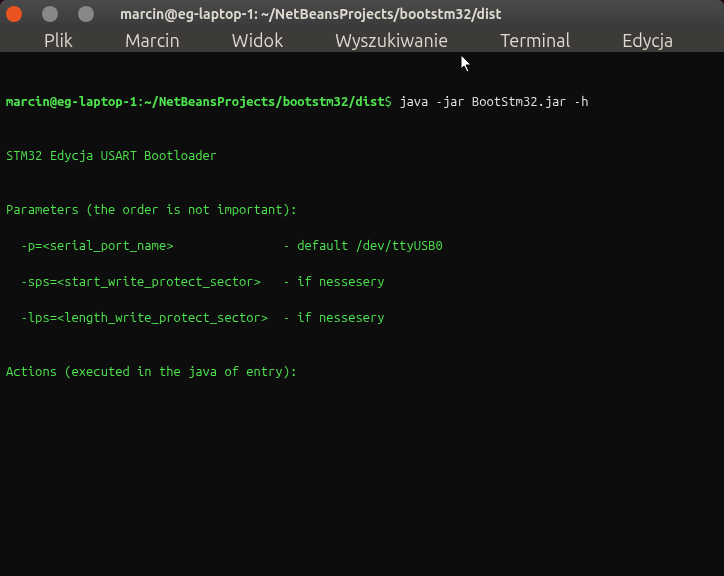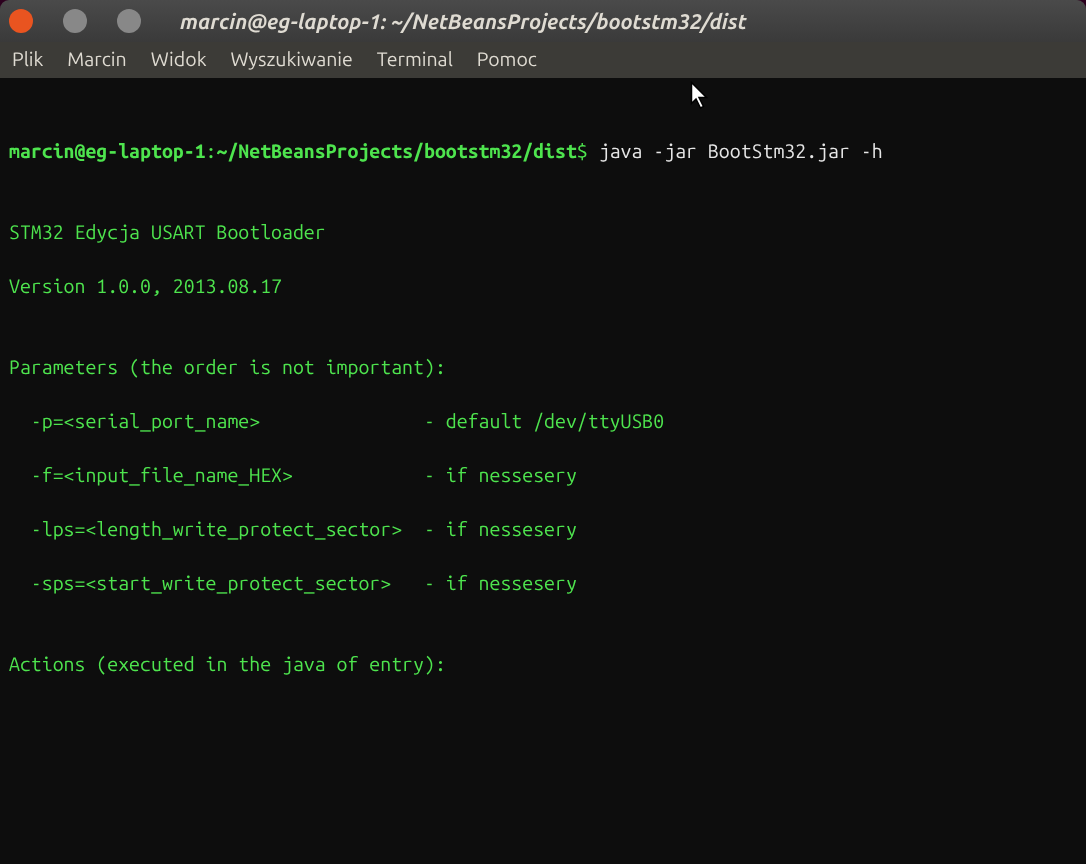--- a/index.html
+++ b/index.html
@@ -11,21 +11,20 @@
       overflow: hidden;
     }
     .titlebar {
       height: 28px;
       background: linear-gradient(to bottom, #4a4a4a, #3a3a3a);
       display: flex;
       align-items: center;
       padding: 0 6px;
       gap: 20px;
       border-radius: 6px 6px 0 0;
-      font-style: italic;
     }
     .window-btn {
       width: 16px;
       height: 16px;
       border-radius: 50%;
       display: flex;
       align-items: center;
       justify-content: center;
       font-size: 10px;
       line-height: 1;
@@ -45,22 +44,23 @@
     .menubar {
       height: 24px;
       background: #3c3b37;
       display: flex;
       align-items: center;
       padding: 0 8px;
       gap: 16px;
     }
     .menu-item {
       color: #dfdbd2;
-      font-size: 13px;
+      font-size: 18px;
       cursor: default;
+      margin-left: 36px;
     }
     .terminal {
       background: #0d0d0d;
       
       height: calc(576px - 28px - 24px);
       padding: 4px 6px;
       font-family: "Ubuntu Mono", "DejaVu Sans Mono", monospace;
       font-size: 13px;
       line-height: 18px;
       white-space: pre;
@@ -91,37 +91,35 @@
   <div class="window-btn btn-max"></div>
   <div class="title-text">marcin@eg-laptop-1: ~/NetBeansProjects/bootstm32/dist</div>
 </div>
 
 <div class="menubar">
   <span class="menu-item">Plik</span>
   <span class="menu-item">Marcin</span>
   <span class="menu-item">Widok</span>
   <span class="menu-item">Wyszukiwanie</span>
   <span class="menu-item">Terminal</span>
-  <span class="menu-item">Pomoc</span>
+  <span class="menu-item">Edycja</span>
 </div>
 
 <div class="terminal">
   <svg class="mouse-cursor" viewBox="0 0 14 20">
     <path d="M1 1 L1 15 L4 12 L7 18 L9 17 L6 11 L11 11 Z" fill="white" stroke="black" stroke-width="1"></path>
   </svg>
 <div class="term-line"><span class="prompt-user">marcin@eg-laptop-1</span><span>:</span><span class="prompt-path">~/NetBeansProjects/bootstm32/dist</span><span>$</span> <span class="term-white">java -jar BootStm32.jar -h</span></div>
 <div class="term-line"></div>
 <div class="term-line">STM32 Edycja USART Bootloader</div>
-<div class="term-line">Version 1.0.0, 2013.08.17</div>
 <div class="term-line"></div>
 <div class="term-line">Parameters (the order is not important):</div>
 <div class="term-line">  -p=&lt;serial_port_name&gt;               - default /dev/ttyUSB0</div>
-<div class="term-line">  -f=&lt;input_file_name_HEX&gt;            - if nessesery</div>
+<div class="term-line">  -sps=&lt;start_write_protect_sector&gt;   - if nessesery</div>
 <div class="term-line">  -lps=&lt;length_write_protect_sector&gt;  - if nessesery</div>
-<div class="term-line">  -sps=&lt;start_write_protect_sector&gt;   - if nessesery</div>
 <div class="term-line"></div>
 <div class="term-line">Actions (executed in the java of entry):</div>
 
 
 
 
 
 
 
 

